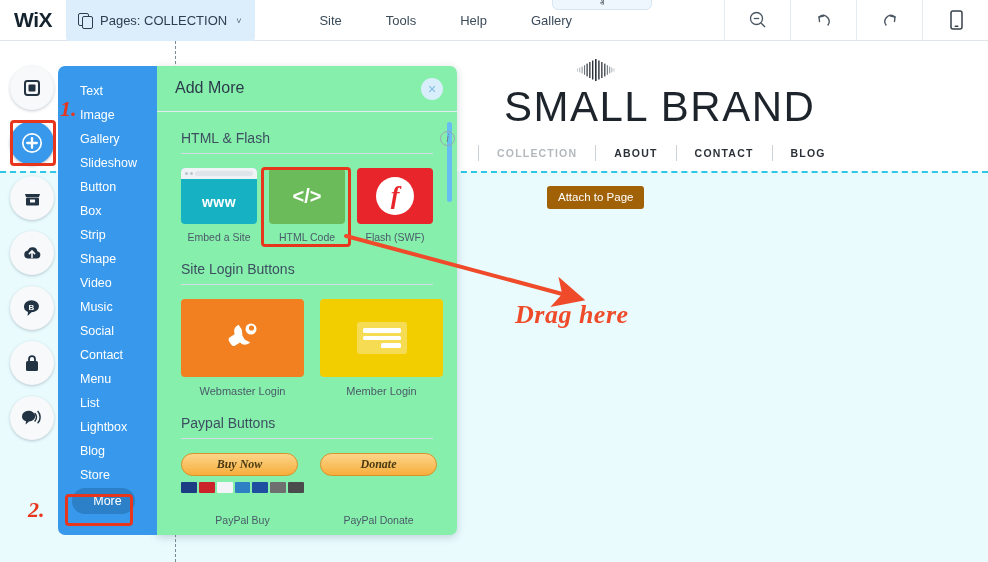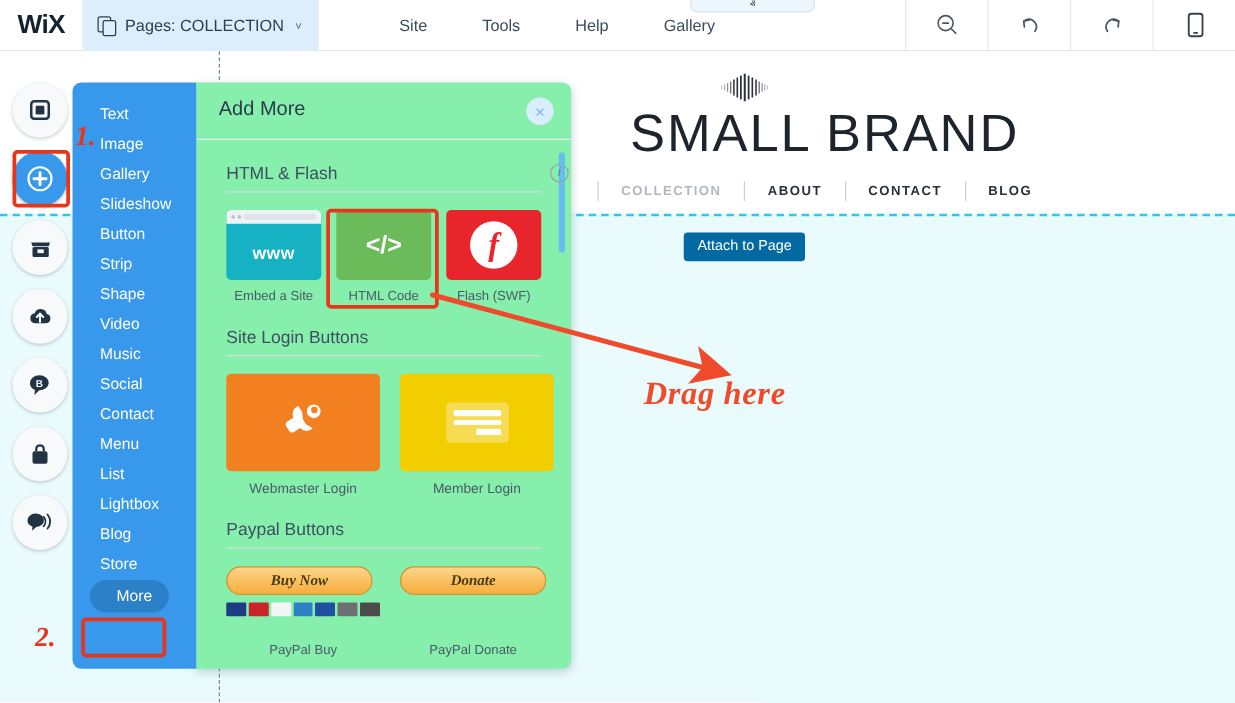--- a/index.html
+++ b/index.html
@@ -84,21 +84,21 @@
   .site-nav {
     position: absolute; left: 478px; top: 104px;
     display: flex; align-items: center; gap: 0; font-size: 10.5px; letter-spacing: 1.2px;
   }
   .site-nav .nv { padding: 0 18px; font-weight: bold; color: #2b3138; }
   .site-nav .nv.muted { color: #b3b8bd; font-weight: bold; }
   .site-nav .sep { width: 1px; height: 16px; background: #cdd2d6; }
 
   .attach-badge {
     position: absolute; left: 547px; top: 145px;
-    background: #0369a1; color: #ffffff; font-size: 11.5px;
+    background: #a16207; color: #ffffff; font-size: 11.5px;
     padding: 5px 11px 6px; border-radius: 3px;
   }
 
   
   .rail { position: absolute; left: 10px; top: 66px; width: 44px; z-index: 30; }
   .rail-btn {
     width: 44px; height: 44px; border-radius: 50%; background: #f7f9fa;
     box-shadow: 0 1px 3px rgba(30,50,70,0.25);
     display: flex; align-items: center; justify-content: center;
     margin-bottom: 11px; position: relative;
@@ -360,20 +360,21 @@
       </svg>
     </div>
   </div>
 
   <div class="flyout">
     <div class="fly-item">Text</div>
     <div class="fly-item">Image</div>
     <div class="fly-item">Gallery</div>
     <div class="fly-item">Slideshow</div>
     <div class="fly-item">Button</div>
+    <div class="fly-item">Box</div>
     <div class="fly-item">Strip</div>
     <div class="fly-item">Shape</div>
     <div class="fly-item">Video</div>
     <div class="fly-item">Music</div>
     <div class="fly-item">Social</div>
     <div class="fly-item">Contact</div>
     <div class="fly-item">Menu</div>
     <div class="fly-item">List</div>
     <div class="fly-item">Lightbox</div>
     <div class="fly-item">Blog</div>

